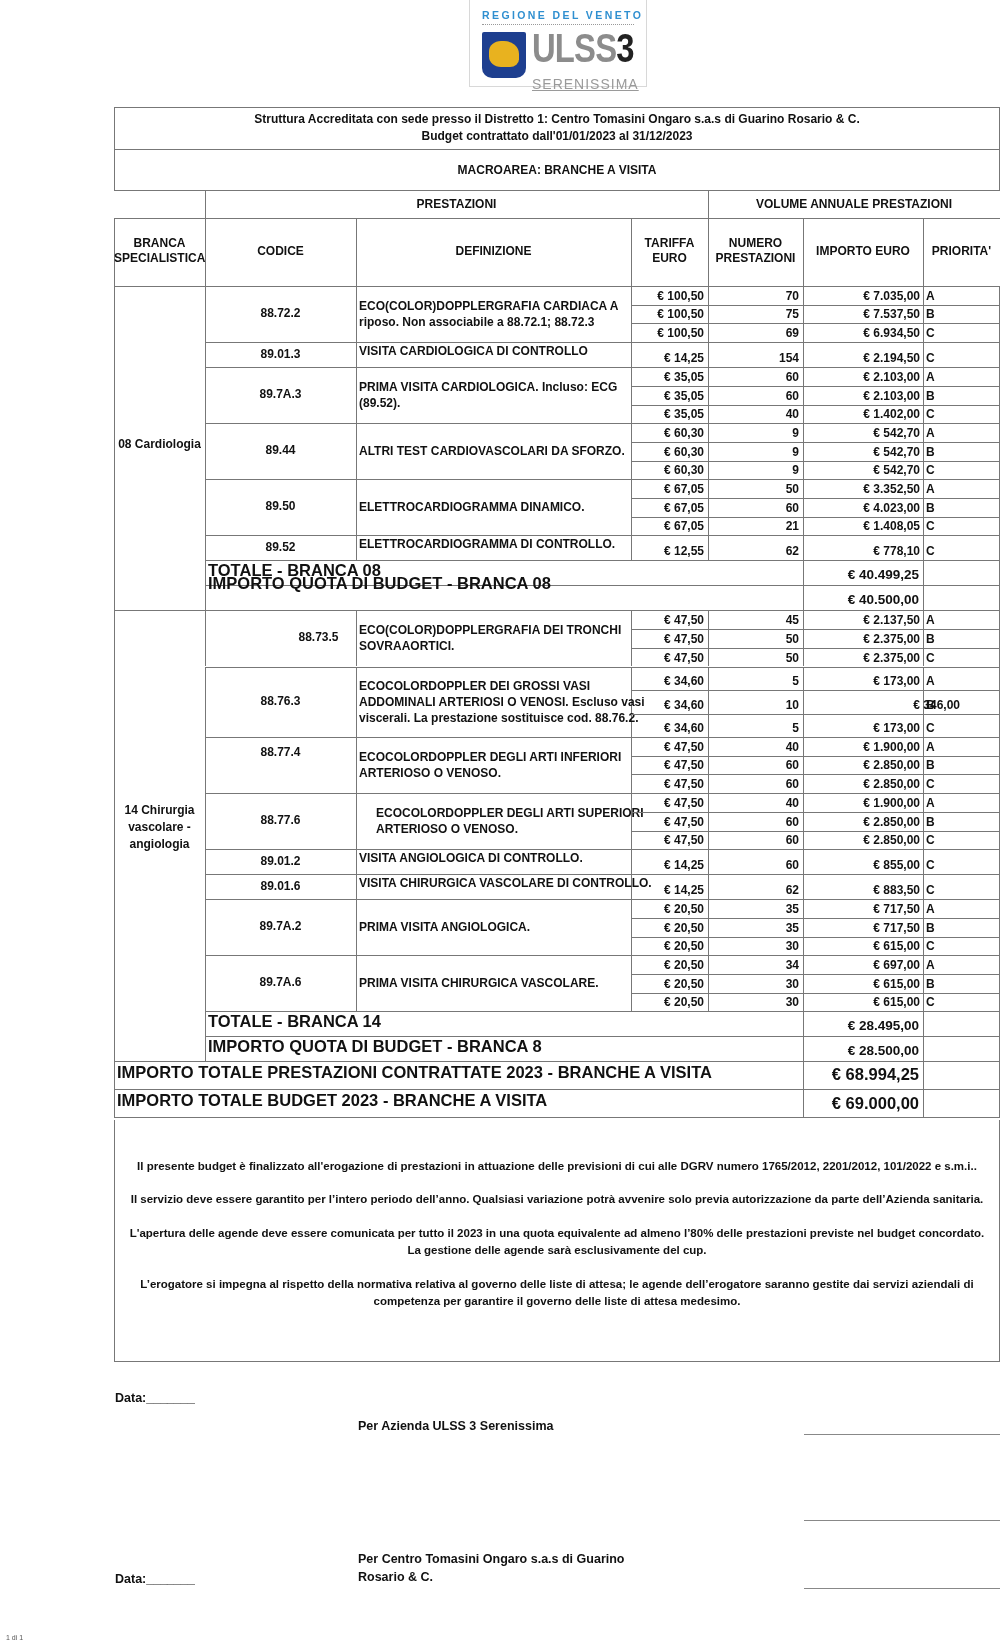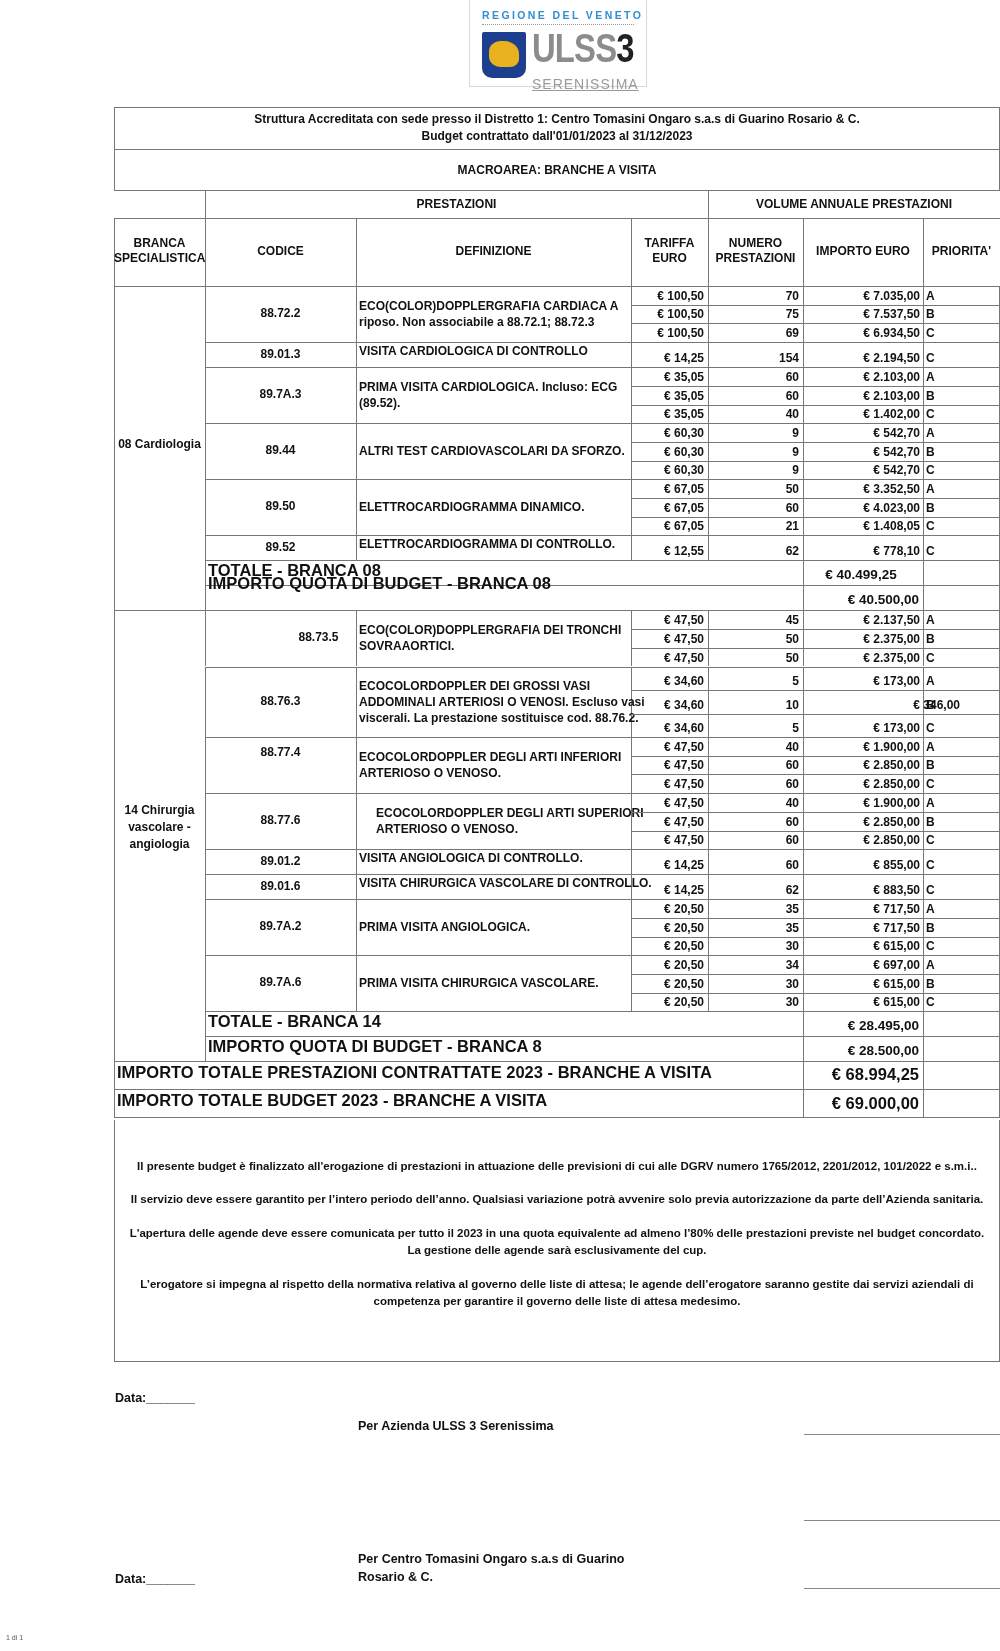--- a/index.html
+++ b/index.html
@@ -202,21 +202,21 @@
     <div class="t c" style="left:205px;top:539.9000000000001px;width:151px;">89.52</div>
     <div class="t" style="left:359px;top:535.9000000000001px;width:270px;line-height:16px;white-space:nowrap;">
       <div>ELETTROCARDIOGRAMMA DI CONTROLLO.</div>
     </div>
     <div class="t r" style="left:631px;top:544.4000000000001px;width:73px;">€ 12,55</div>
     <div class="t r" style="left:708px;top:544.4000000000001px;width:91px;">62</div>
     <div class="t r" style="left:803px;top:544.4000000000001px;width:117px;">€ 778,10</div>
     <div class="t" style="left:926px;top:544.4000000000001px;width:20px;">C</div>
     <div class="hl" style="left:205px;top:560.4000000000001px;width:795px;"></div>
     <div class="t big" style="left:208px;top:563.4000000000001px;">TOTALE - BRANCA 08</div>
-    <div class="t r" style="left:803px;top:567.4000000000001px;width:116px;font-size:13.5px;text-align:center;">€ 40.499,25</div>
+    <div class="t r" style="left:803px;top:567.4000000000001px;width:116px;font-size:13.5px;">€ 40.499,25</div>
     <div class="vl" style="left:205px;top:560.4000000000001px;height:50px;"></div>
     <div class="vl" style="left:803px;top:560.4000000000001px;height:50px;"></div>
     <div class="vl" style="left:923px;top:560.4000000000001px;height:50px;"></div>
     <div class="hl" style="left:205px;top:585.4000000000001px;width:795px;"></div>
     <div class="t big" style="left:208px;top:576px;">IMPORTO QUOTA DI BUDGET - BRANCA 08</div>
     <div class="t r" style="left:803px;top:592.4000000000001px;width:116px;font-size:13.5px;">€ 40.500,00</div>
     <div class="hl" style="left:114px;top:610.4000000000001px;width:886px;"></div>
     <div class="vl" style="left:114px;top:286px;height:324.4000000000001px;"></div>
     <div class="t c" style="left:114px;top:436.20000000000005px;width:91px;line-height:17px;">08 Cardiologia</div>
     <div class="vl" style="left:999px;top:286px;height:324.4000000000001px;"></div>

